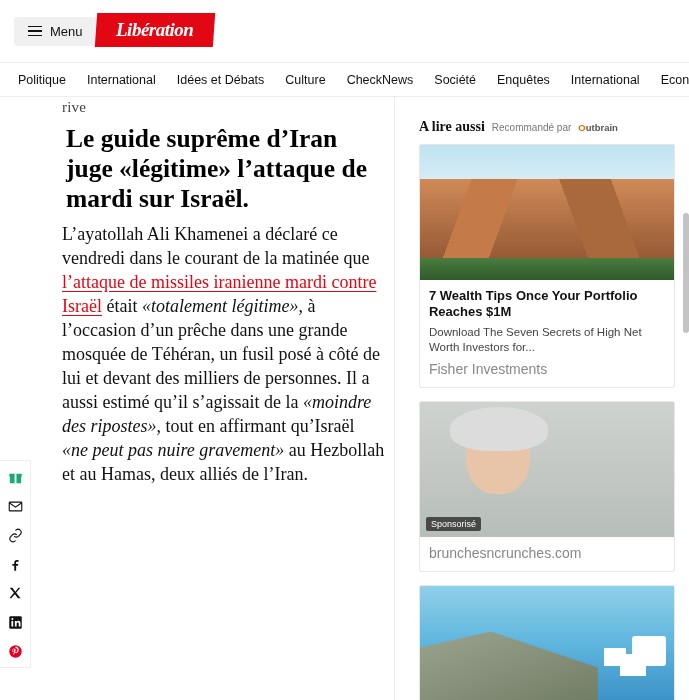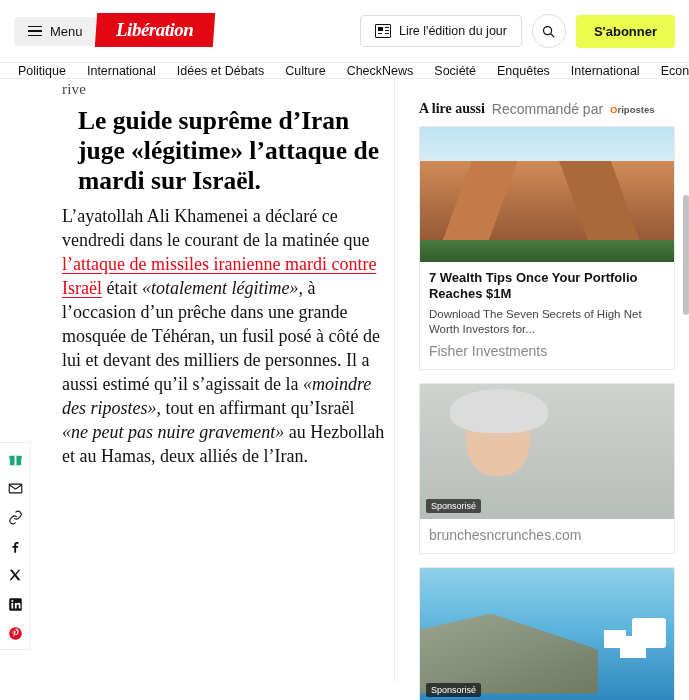--- a/index.html
+++ b/index.html
@@ -102,21 +102,21 @@
     border-radius: 4px;
     padding: 9px 18px;
     font-size: 13px;
     font-weight: 600;
     color: #111;
     cursor: pointer;
   }
 
   
   .nav {
-    height: 17px;
+    height: 35px;
     border-top: 1px solid #ececec;
     border-bottom: 1px solid #ececec;
     display: flex;
     align-items: center;
     gap: 21px;
     padding: 0 18px;
     overflow: hidden;
     white-space: nowrap;
   }
   .nav a {
@@ -166,21 +166,21 @@
     color: #444;
     margin: 2px 0 8px 0;
     letter-spacing: 0.2px;
   }
   .headline {
     font-family: "Liberation Serif", serif;
     font-weight: bold;
     font-size: 25.5px;
     line-height: 1.18;
     color: #000;
-    margin: 0 0 9px 16px;
+    margin: 0 0 9px 4px;
   }
   .body-text {
     font-family: "Liberation Serif", serif;
     font-size: 18px;
     line-height: 1.33;
     color: #111;
     margin: 0;
   }
   .body-text a {
     color: #e30613;
@@ -207,21 +207,21 @@
     display: flex; align-items: center; gap: 7px;
     margin-bottom: 9px;
   }
   .side-title {
     font-family: "Liberation Serif", serif;
     font-weight: bold;
     font-size: 14px;
     color: #111;
   }
   .side-sub {
-    font-size: 14px;
+    font-size: 10px;
     color: #777;
   }
   .outbrain {
     font-size: 9.5px;
     color: #555;
     font-weight: bold;
   }
   .ob-o { color: #ff6600; font-weight: bold; }
 
   .ad-card {
@@ -334,33 +334,20 @@
       </span>
     <span>Menu</span>
   </button>
 
   <div class="logo-wrap">
     <div class="logo-red">
       <span class="logo-text">Libération</span>
     </div>
   </div>
 
-  <div class="header-right">
-    <button class="edition-btn">
-      <span class="news-icon"></span>
-      <span>Lire l'édition du jour</span>
-    </button>
-    <button class="round-btn">
-      <svg width="15" height="15" viewBox="0 0 24 24" fill="none" stroke="#111" stroke-width="2">
-        <circle cx="10.5" cy="10.5" r="6.5"></circle>
-          <line x1="15.5" y1="15.5" x2="21" y2="21"></line>
-      </svg>
-    </button>
-    <button class="subscribe-btn">S'abonner</button>
-  </div>
 </div>
 
 <nav class="nav">
   <a>Politique</a>
   <a>International</a>
   <a>Idées et Débats</a>
   <a>Culture</a>
   <a>CheckNews</a>
   <a>Société</a>
   <a>Enquêtes</a>
@@ -424,21 +411,21 @@
       <span>L’ayatollah Ali Khamenei a déclaré ce vendredi dans le courant de la matinée que </span><a href="#">l’attaque de missiles iranienne mardi contre Israël</a><span> était </span><em>«totalement légitime»</em><span>, à l’occasion d’un prêche dans une grande mosquée de Téhéran, un fusil posé à côté de lui et devant des milliers de personnes. Il a aussi estimé qu’il s’agissait de la </span><em>«moindre des ripostes»</em><span>, tout en affirmant qu’Israël </span><em>«ne peut pas nuire gravement»</em><span> au Hezbollah et au Hamas, deux alliés de l’Iran.</span>
     </p>
   </div>
 
   <div class="vdiv"></div>
 
   <aside class="sidebar">
     <div class="side-head">
       <span class="side-title">A lire aussi</span>
       <span class="side-sub">Recommandé par</span>
-      <span class="outbrain"><span class="ob-o">O</span><span>ripostes</span></span>
+      <span class="outbrain"><span class="ob-o">O</span><span>utbrain</span></span>
     </div>
 
     <div class="ad-card">
       <div class="ad-img img-canyon">
         <span class="sponsored">Sponsorisé</span>
       </div>
       <div class="ad-body">
         <div class="ad-title">7 Wealth Tips Once Your Portfolio Reaches $1M</div>
         <div class="ad-desc">Download The Seven Secrets of High Net Worth Investors for...</div>
         <div class="ad-src">Fisher Investments</div>

